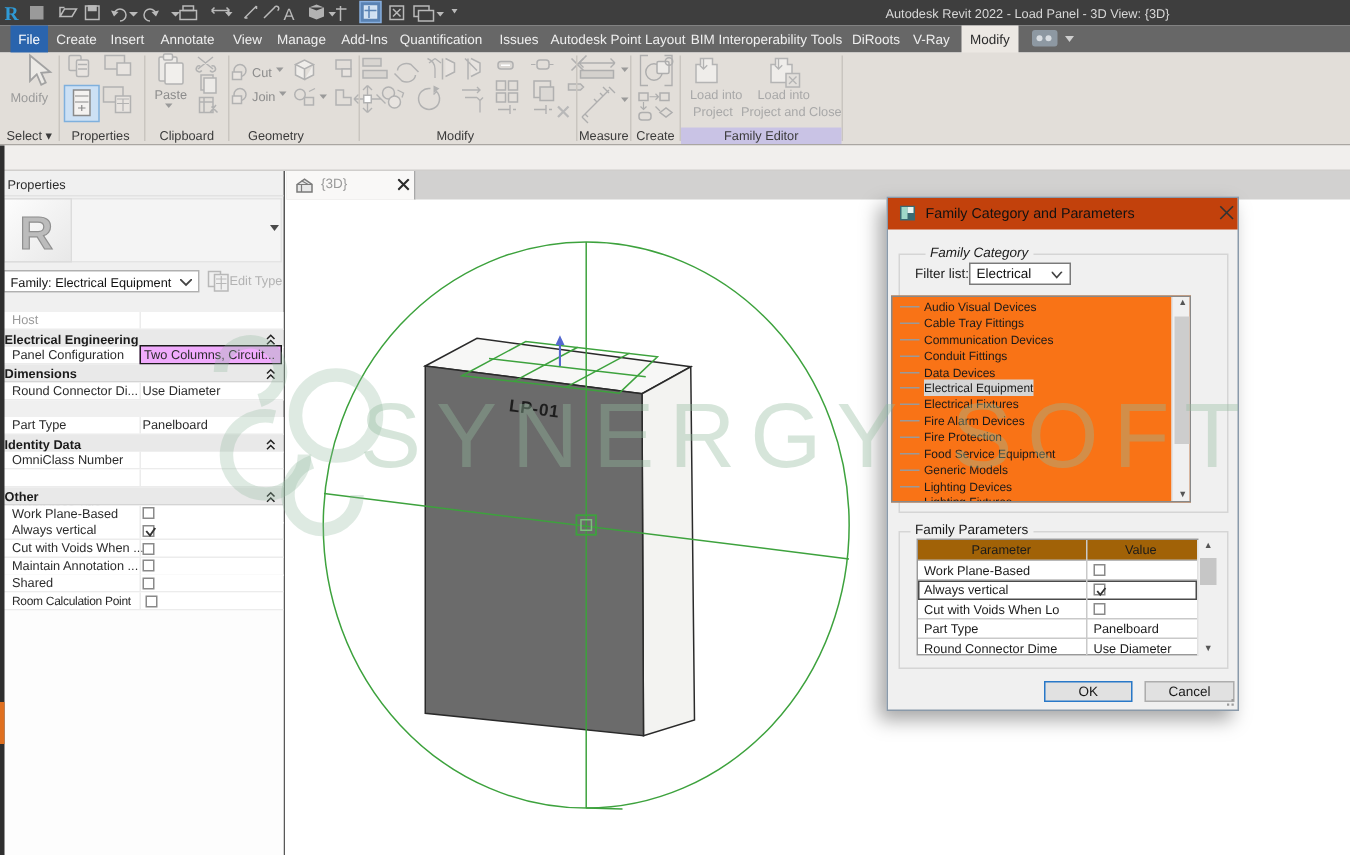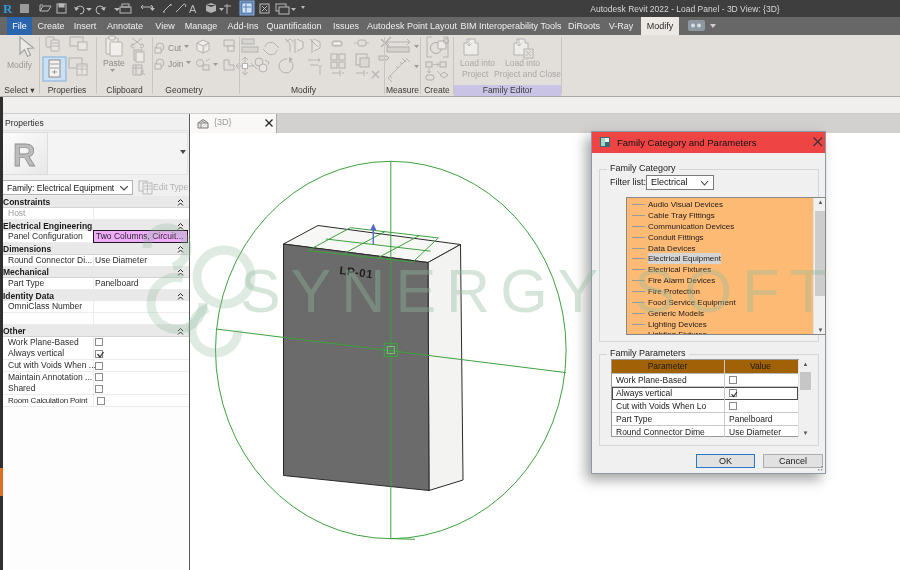--- a/index.html
+++ b/index.html
@@ -28,24 +28,24 @@
 #props .row .lab{position:absolute;left:8px;top:0;}
 #props .row .val{position:absolute;left:95px;top:0;}
 #props .row .div{position:absolute;left:93px;top:0;width:1px;height:11px;background:#ececec;}
 .cb{position:absolute;left:95px;top:1.5px;width:8px;height:8px;border:1px solid #8a8a8a;background:#fff;}
 
 #canvas{left:191px;top:114px;width:709px;height:456px;background:#fff;}
 #tabstrip{left:191px;top:114px;width:709px;height:19px;background:#d2d1d0;}
 #vtab{left:191px;top:114px;width:86px;height:19px;background:#f9f8f7;border-right:1px solid #a8a8a8;}
 
 #dlg{left:591px;top:131px;width:235px;height:343px;background:#f0f0f0;border:1px solid #8a9aaa;box-shadow:-5px 6px 12px rgba(0,0,0,0.35);}
-#dlg-title{position:absolute;left:0;top:0;width:100%;height:21px;background:#ef4444;font-size:9.5px;color:#111;}
+#dlg-title{position:absolute;left:0;top:0;width:100%;height:21px;background:#c2410c;font-size:9.5px;color:#111;}
 .grp{position:absolute;border:1px solid #d5d5d5;}
 .grplab{position:absolute;font-size:9px;color:#1a1a1a;background:#f0f0f0;padding:0 3px;}
-#list{position:absolute;left:34px;top:65px;width:200px;height:138px;background:#fdba74;border:1px solid #888;overflow:hidden;}
+#list{position:absolute;left:2px;top:65px;width:200px;height:138px;background:#f97316;border:1px solid #888;overflow:hidden;}
 .li{position:absolute;left:0;width:180px;height:11px;font-size:8px;color:#1a1a1a;line-height:11px;}
 .li .dash{position:absolute;left:5px;top:5px;width:13px;height:1px;background:#9a9a9a;}
 .li .t{position:absolute;left:21px;top:0;white-space:nowrap;}
 .sb{position:absolute;background:#f0f0f0;border-left:1px solid #e2e2e2;}
 .sbarrow{position:absolute;left:1px;width:11px;font-size:6px;color:#555;text-align:center;}
 #fptable{position:absolute;left:19px;top:227px;width:188px;height:78px;background:#fff;border:1px solid #999;}
 .fprow{position:absolute;left:0;width:186px;height:13px;border-bottom:1px solid #c9c9c9;font-size:8.5px;color:#1a1a1a;line-height:12px;white-space:nowrap;}
 .btn{position:absolute;width:60px;height:14px;background:#e1e1e1;border:1px solid #adadad;font-size:9px;color:#1a1a1a;text-align:center;line-height:12px;}
 
 #wm{left:0;top:0;width:900px;height:570px;pointer-events:none;z-index:50;}
@@ -277,45 +277,39 @@
       </svg></div>
 <svg width="16" height="15" style="position:absolute;left:138px;top:66px;">
       <g fill="none" stroke="#b8b8b8">
         <rect x="1" y="1" width="8" height="10"></rect>
         <rect x="5" y="3" width="9" height="11" fill="#f0f0f0"></rect>
         <path d="M6 6 h7 M6 9 h7 M9.5 4 v9" stroke-width="0.8"></path>
       </g>
     </svg>
 <div style="position:absolute;left:153px;top:68px;font-size:8.5px;color:#b2b2b2;white-space:nowrap;">Edit Type</div>
 
-<div class="hdr" style="top:82px;"><span>Constraints</span><svg class="chevsvg" width="7" height="9" style="position:absolute;right:5px;top:2px;">
-        <path d="M1 4 L3.5 1.5 L6 4 M1 7.5 L3.5 5 L6 7.5" fill="none" stroke="#222" stroke-width="1"></path>
-      </svg></div>
 <div class="row" style="top:94px;padding-left:11px;">
       <span class="lab" style="color:#9a9a9a;">Host</span>
       <span class="div"></span>
     </div>
 <div class="hdr" style="top:105.5px;"><span>Electrical Engineering</span><svg class="chevsvg" width="7" height="9" style="position:absolute;right:5px;top:2px;">
         <path d="M1 4 L3.5 1.5 L6 4 M1 7.5 L3.5 5 L6 7.5" fill="none" stroke="#222" stroke-width="1"></path>
       </svg></div>
 <div class="row" style="top:117px;">
       <span class="lab">Panel Configuration</span>
 <span style="position:absolute;left:93px;top:-1px;width:95px;height:12.5px;border:1px solid #1a1a1a;background:#f0abfc;line-height:11.5px;"><span style="padding-left:2px;">Two Columns, Circuit...</span></span>
     </div>
 <div class="hdr" style="top:129px;"><span>Dimensions</span><svg class="chevsvg" width="7" height="9" style="position:absolute;right:5px;top:2px;">
         <path d="M1 4 L3.5 1.5 L6 4 M1 7.5 L3.5 5 L6 7.5" fill="none" stroke="#222" stroke-width="1"></path>
       </svg></div>
 <div class="row" style="top:140.5px;">
       <span class="lab">Round Connector Di...</span>
       <span class="div"></span>
       <span class="val">Use Diameter</span>
     </div>
-<div class="hdr" style="top:152px;"><span>Mechanical</span><svg class="chevsvg" width="7" height="9" style="position:absolute;right:5px;top:2px;">
-        <path d="M1 4 L3.5 1.5 L6 4 M1 7.5 L3.5 5 L6 7.5" fill="none" stroke="#222" stroke-width="1"></path>
-      </svg></div>
 <div class="row" style="top:164px;">
       <span class="lab">Part Type</span>
       <span class="div"></span>
       <span class="val">Panelboard</span>
     </div>
 <div class="hdr" style="top:175.5px;"><span>Identity Data</span><svg class="chevsvg" width="7" height="9" style="position:absolute;right:5px;top:2px;">
         <path d="M1 4 L3.5 1.5 L6 4 M1 7.5 L3.5 5 L6 7.5" fill="none" stroke="#222" stroke-width="1"></path>
       </svg></div>
 <div class="row" style="top:187px;">
       <span class="lab">OmniClass Number</span>
@@ -408,21 +402,21 @@
         <rect x="0" y="0" width="10" height="10" fill="#3a6a72"></rect>
         <rect x="1" y="1" width="4" height="8" fill="#9fd8c8"></rect>
         <rect x="5" y="1" width="4" height="4" fill="#e8f4f0"></rect>
       </svg>
 <span style="position:absolute;left:25px;top:5px;">Family Category and Parameters</span>
 <svg width="10" height="10" style="position:absolute;left:221px;top:5px;">
         <path d="M0.5 0.5 L9 9 M9 0.5 L0.5 9" stroke="#333" stroke-width="1.1"></path>
       </svg>
     </div>
 <div class="grp" style="left:7px;top:37px;width:220px;height:173px;"></div>
-<div class="grplab" style="left:15px;top:31px;">Family Category</div>
+<div class="grplab" style="left:25px;top:31px;font-style:italic;">Family Category</div>
 <div class="grplab" style="left:15px;top:45px;border:0;">Filter list:</div>
 <div style="position:absolute;left:54px;top:43px;width:68px;height:15px;background:#fff;border:1px solid #7a7a7a;font-size:9px;line-height:13px;color:#111;"><span style="padding-left:4px;">Electrical</span>
 <svg width="8" height="6" style="position:absolute;right:4px;top:5px;">
         <path d="M0 0 l3.5 4 3.5 -4" fill="none" stroke="#444" stroke-width="1.1"></path>
       </svg></div>
 <div id="list">
 <div class="li" style="top:1px;">
         <span class="dash"></span>
         <span class="t">Audio Visual Devices</span>
       </div>

